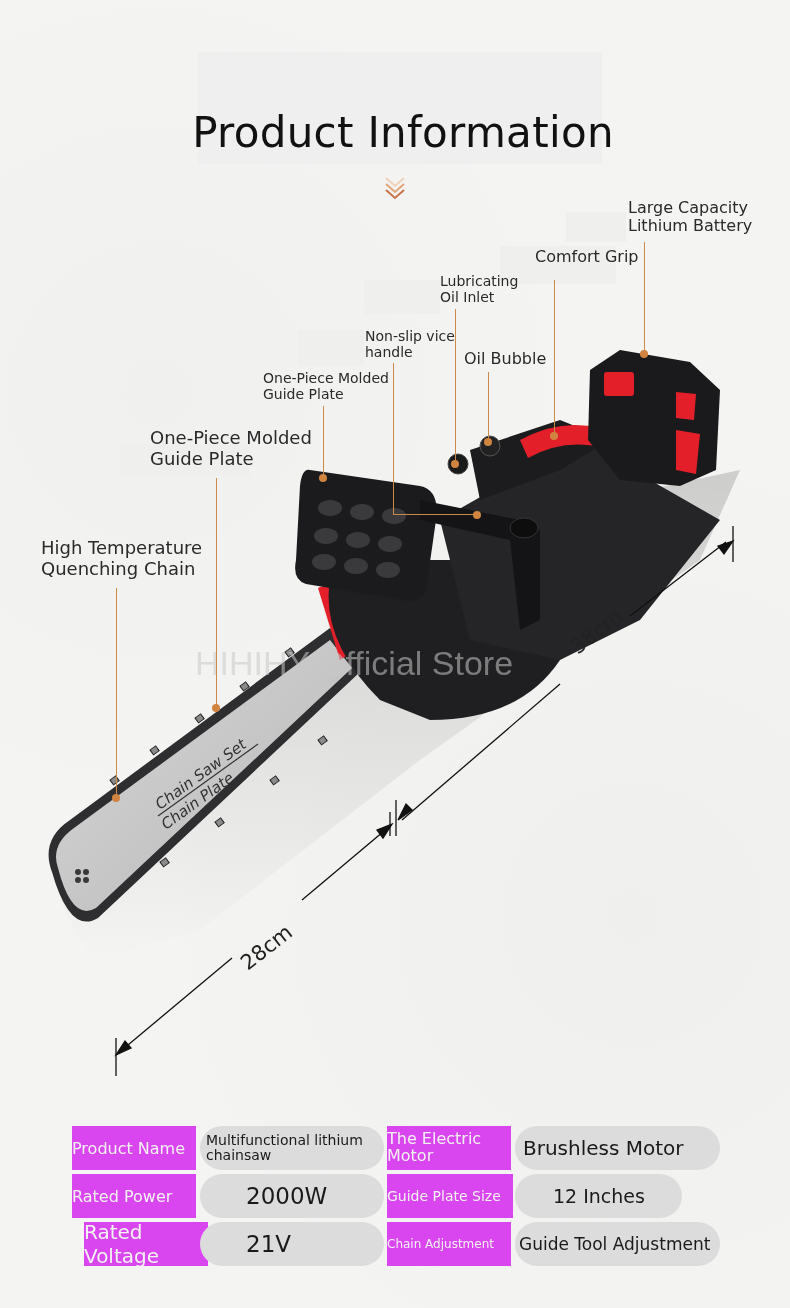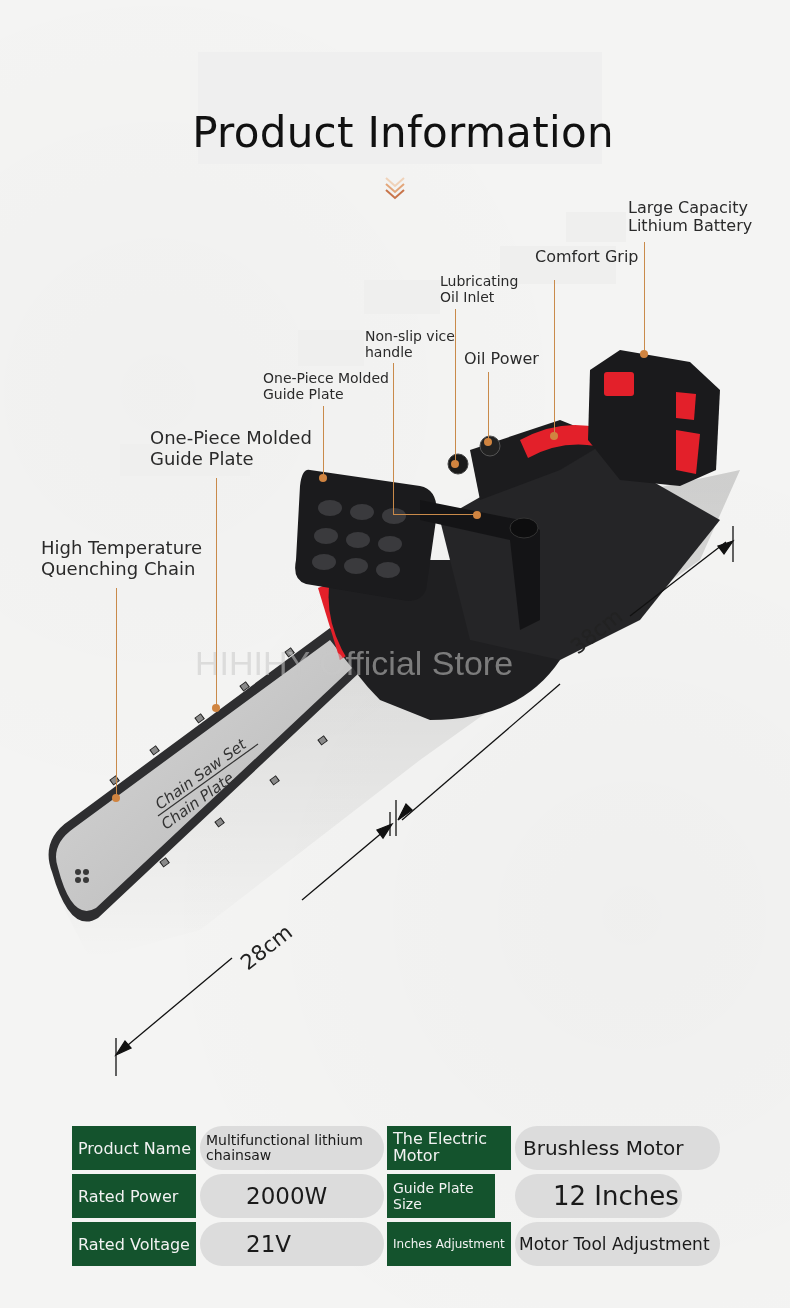--- a/index.html
+++ b/index.html
@@ -33,21 +33,21 @@
   .dot { position:absolute; width:8px; height:8px; border-radius:50%; background:#d08440; margin-left:-4px; margin-top:-4px; }
   svg.art { position:absolute; left:0; top:0; }
   .dim-label { position:absolute; font-family:"DejaVu Sans", sans-serif; font-size:21px; color:#222; }
   .watermark {
     position:absolute; left:195px; top:632px; font-size:34px; color:rgba(200,200,200,0.55);
     font-family:Liberation Sans, sans-serif; white-space:nowrap;margin-top:12px;
   }
   .spec { position:absolute; left:72px; top:1126px; width:648px; }
   .spec-row { position:absolute; left:0; height:44px; width:648px; }
   .cell { position:absolute; top:0; height:44px; display:flex; align-items:center; box-sizing:border-box; font-family:"DejaVu Sans", sans-serif; }
-  .cell.key { background:#14532d; color:#f2f2f2; padding-left:6px; }
+  .cell.key { background:#d946ef; color:#f2f2f2; padding-left:0; }
   .cell.val { background:#dcdcdc; color:#1a1a1a;border-radius:22px; }
 </style>
 </head>
 <body>
 
 <div class="bg-noise"></div>
 
 <div class="title-panel"></div>
 <div class="title">Product Information</div>
 <svg class="chevrons" viewBox="0 0 24 28">
@@ -177,21 +177,21 @@
 
 <div class="callout" style="left:365px;top:328px;font-size:14px;">
   <div>Non-slip vice</div>
   <div>handle</div>
 </div>
 <div class="leader" style="left:393px;top:363px;height:152px;"></div>
 <div class="leader" style="left:393px;top:514px;width:84px;height:1px;"></div>
 <div class="dot" style="left:477px;top:515px;"></div>
 
 <div class="callout" style="left:464px;top:350px;font-size:16px;">
-  <div>Oil Power</div>
+  <div>Oil Bubble</div>
 </div>
 <div class="leader" style="left:488px;top:372px;height:70px;"></div>
 <div class="dot" style="left:488px;top:442px;"></div>
 
 <div class="callout" style="left:263px;top:370px;font-size:14px;">
   <div>One-Piece Molded</div>
   <div>Guide Plate</div>
 </div>
 <div class="leader" style="left:323px;top:406px;height:72px;"></div>
 <div class="dot" style="left:323px;top:478px;"></div>
@@ -213,22 +213,22 @@
 <div class="spec">
   <div class="spec-row" style="top:0;">
     <div class="cell key" style="left:0;width:124px;font-size:16px;">Product Name</div>
     <div class="cell val" style="left:128px;width:184px;font-size:14px;padding-left:6px;line-height:1.1;">Multifunctional lithium chainsaw</div>
     <div class="cell key" style="left:315px;width:124px;font-size:16px;line-height:1.05;">The Electric Motor</div>
     <div class="cell val" style="left:443px;width:205px;font-size:20px;padding-left:8px;">Brushless Motor</div>
   </div>
   <div class="spec-row" style="top:48px;">
     <div class="cell key" style="left:0;width:124px;font-size:16px;">Rated  Power</div>
     <div class="cell val" style="left:128px;width:184px;font-size:23px;padding-left:46px;">2000W</div>
-    <div class="cell key" style="left:315px;width:108px;font-size:14px;">Guide Plate Size</div>
-    <div class="cell val" style="left:443px;width:167px;font-size:26px;padding-left:38px;">12 Inches</div>
+    <div class="cell key" style="left:315px;width:126px;font-size:14px;">Guide Plate Size</div>
+    <div class="cell val" style="left:443px;width:167px;font-size:19px;padding-left:38px;">12 Inches</div>
   </div>
   <div class="spec-row" style="top:96px;">
-    <div class="cell key" style="left:0;width:124px;font-size:16px;">Rated Voltage</div>
+    <div class="cell key" style="left:12px;width:124px;font-size:20px;">Rated Voltage</div>
     <div class="cell val" style="left:128px;width:184px;font-size:23px;padding-left:46px;">21V</div>
-    <div class="cell key" style="left:315px;width:124px;font-size:12px;">Inches Adjustment</div>
-    <div class="cell val" style="left:443px;width:205px;font-size:17px;padding-left:4px;">Motor Tool Adjustment</div>
+    <div class="cell key" style="left:315px;width:124px;font-size:12px;">Chain Adjustment</div>
+    <div class="cell val" style="left:443px;width:205px;font-size:17px;padding-left:4px;">Guide Tool Adjustment</div>
   </div>
 </div>
 
 </body></html>

